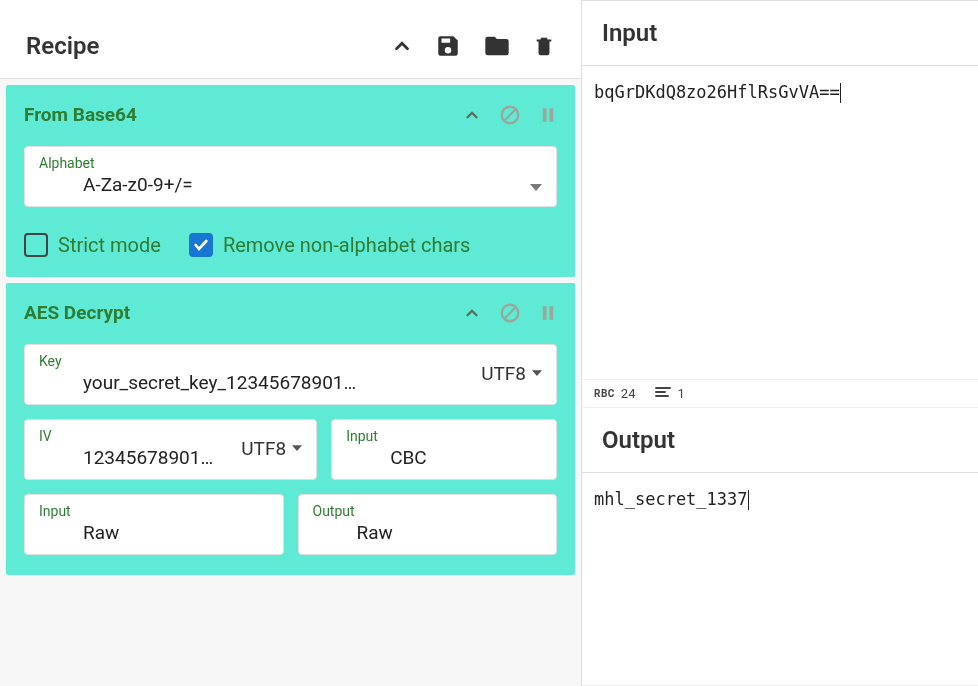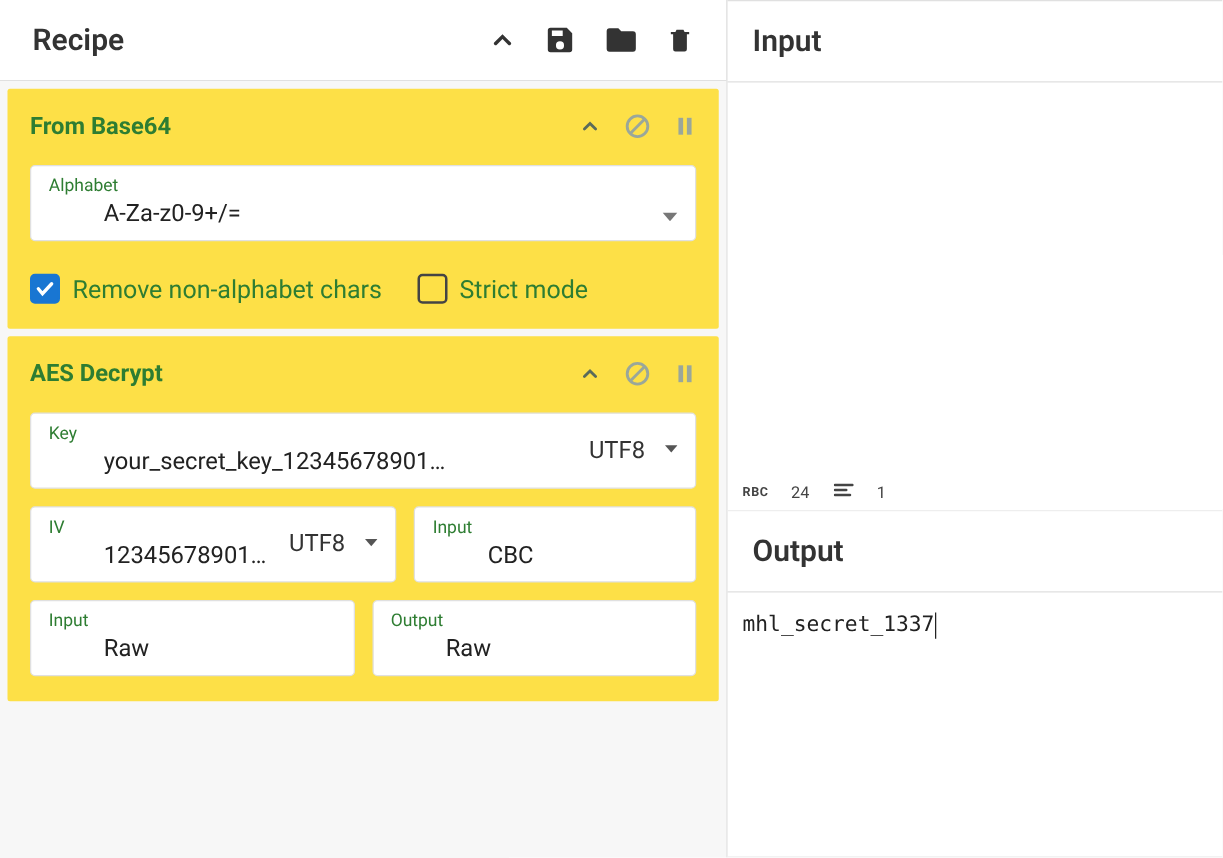--- a/index.html
+++ b/index.html
@@ -19,21 +19,21 @@
 }
 .right-pane {
   flex: 1;
   display: flex;
   flex-direction: column;
 }
 .recipe-header {
   display: flex;
   align-items: flex-end;
   justify-content: space-between;
-  padding: 18px 26px 18px 26px;
+  padding: 32px 26px 18px 26px;
   border-bottom: 1px solid #e0e0e0;
 }
 .recipe-title {
   font-size: 24px;
   font-weight: 600;
   color: #333;
 }
 .recipe-header-actions {
   display: flex;
   align-items: center;
@@ -46,21 +46,21 @@
   justify-content: center;
   color: #333;
 }
 .recipe-body {
   background: #f7f7f7;
   padding: 6px 6px;
   flex: 1;
   overflow-y: auto;
 }
 .operation {
-  background: #fde047;
+  background: #5eead4;
   border-radius: 2px;
   padding: 18px 18px 20px 18px;
   margin-bottom: 6px;
 }
 .op-header {
   display: flex;
   align-items: center;
   justify-content: space-between;
   margin-bottom: 20px;
 }
@@ -111,21 +111,21 @@
 }
 .field-with-encoding .field-main {
   flex: 1;
   min-width: 0;
 }
 .encoding {
   font-size: 19px;
   color: #333;
   display: flex;
   align-items: center;
-  gap: 16px;
+  gap: 6px;
   cursor: pointer;
 }
 .checkbox-row {
   display: flex;
   align-items: center;
   gap: 28px;
   margin-top: 26px;
 }
 .checkbox-item {
   display: flex;
@@ -187,21 +187,21 @@
   align-items: center;
   gap: 20px;
   padding: 6px 12px 6px 12px;
   font-size: 13px;
   color: #444;
   border-bottom: 1px solid #eee;
 }
 .status-item {
   display: flex;
   align-items: center;
-  gap: 18px;
+  gap: 6px;
 }
 .output-section {
   display: flex;
   flex-direction: column;
   flex: 1;
 }
 .cursor-bar {
   display: inline-block;
   border-right: 1.5px solid #222;
   height: 1.2em;
@@ -271,32 +271,32 @@
         </div>
         <span>
           <svg width="12" height="8" viewBox="0 0 12 8" fill="#777">
               <polygon points="0,0 12,0 6,7"></polygon>
             </svg>
         </span>
       </div>
 
       <div class="checkbox-row">
         <div class="checkbox-item">
-          <div class="checkbox checked">
-            <svg width="16" height="16" viewBox="0 0 24 24" fill="none" stroke="#fff" stroke-width="4" stroke-linecap="round">
-                <polyline points="4 12 9 18 20 6"></polyline>
-              </svg>
-          </div>
-          <span class="checkbox-label">Remove non-alphabet chars</span>
-        </div>
-        <div class="checkbox-item">
           <div class="checkbox">
             
           </div>
           <span class="checkbox-label">Strict mode</span>
+        </div>
+        <div class="checkbox-item">
+          <div class="checkbox checked">
+            <svg width="16" height="16" viewBox="0 0 24 24" fill="none" stroke="#fff" stroke-width="4" stroke-linecap="round">
+                <polyline points="4 12 9 18 20 6"></polyline>
+              </svg>
+          </div>
+          <span class="checkbox-label">Remove non-alphabet chars</span>
         </div>
       </div>
     </div>
 
     <div class="operation">
       <div class="op-header">
         <div class="op-title">AES Decrypt</div>
         <div class="op-header-actions">
           <span class="icon-btn">
             <svg width="18" height="18" viewBox="0 0 24 24" fill="none" stroke="#5a6b5a" stroke-width="3" stroke-linecap="round">
@@ -363,20 +363,21 @@
     </div>
 
   </div>
 </div>
 
 <div class="right-pane">
   <div class="input-section">
     <div class="io-header">
       <div class="io-title">Input</div>
     </div>
+    <div class="io-body"><span>bqGrDKdQ8zo26HflRsGvVA==</span><span class="cursor-bar"></span></div>
   </div>
 
   <div class="status-bar">
     <div class="status-item">
       <span style="font-size:10px; font-weight:700; letter-spacing:0.5px;">RBC</span>
       <span>24</span>
     </div>
     <div class="status-item">
       <span>
         <svg width="16" height="12" viewBox="0 0 16 12" stroke="#444" stroke-width="2" stroke-linecap="round">

